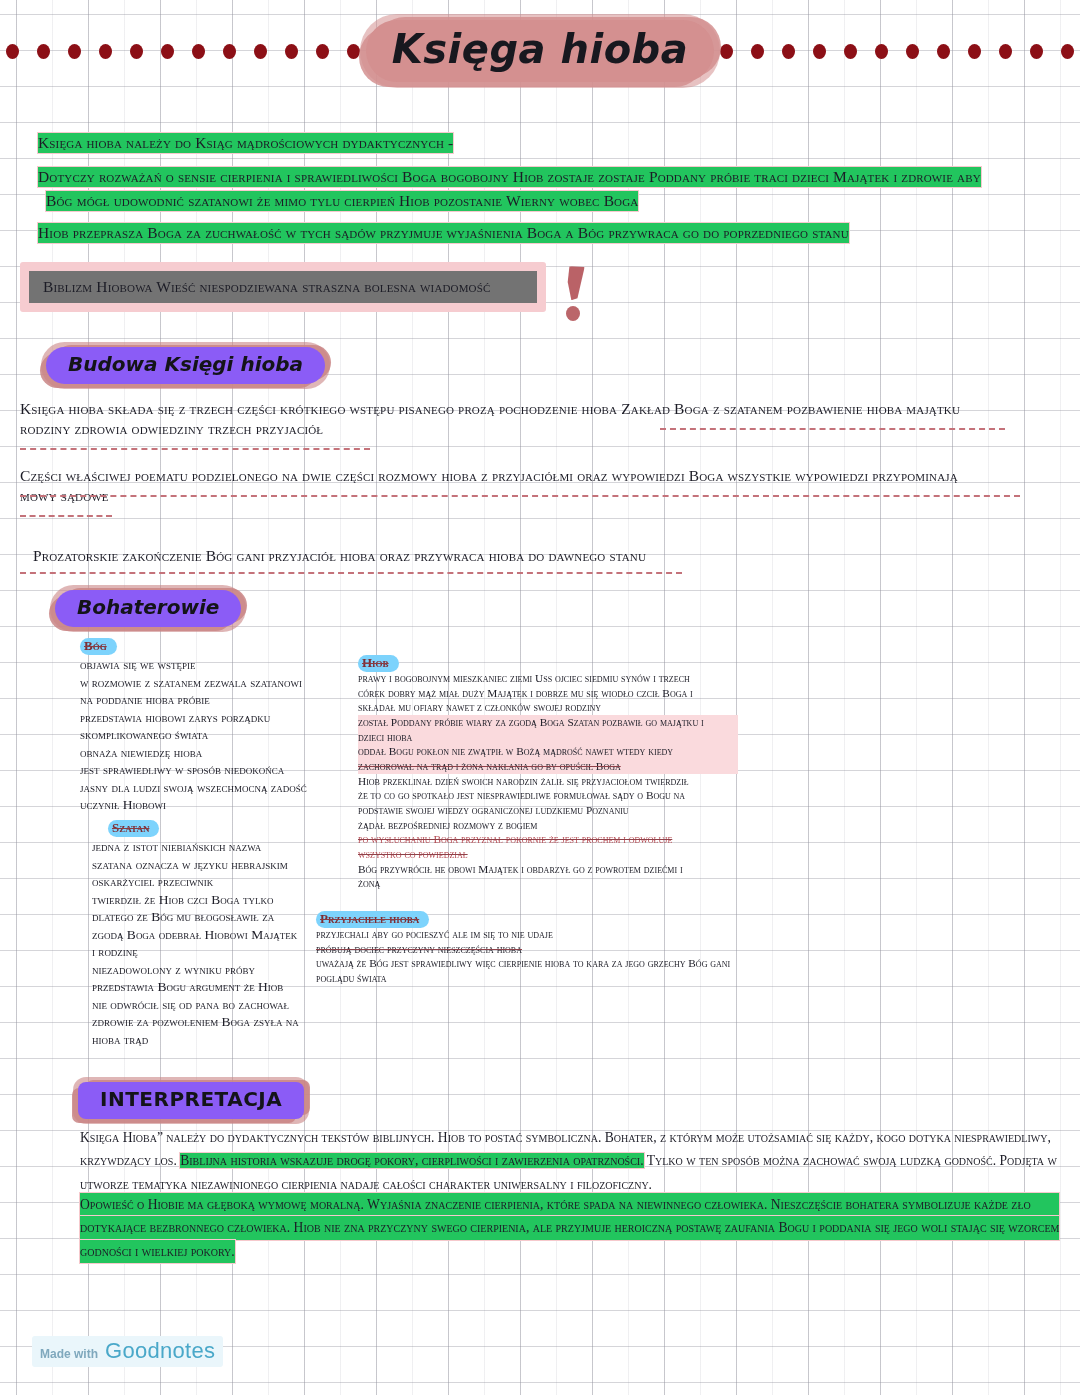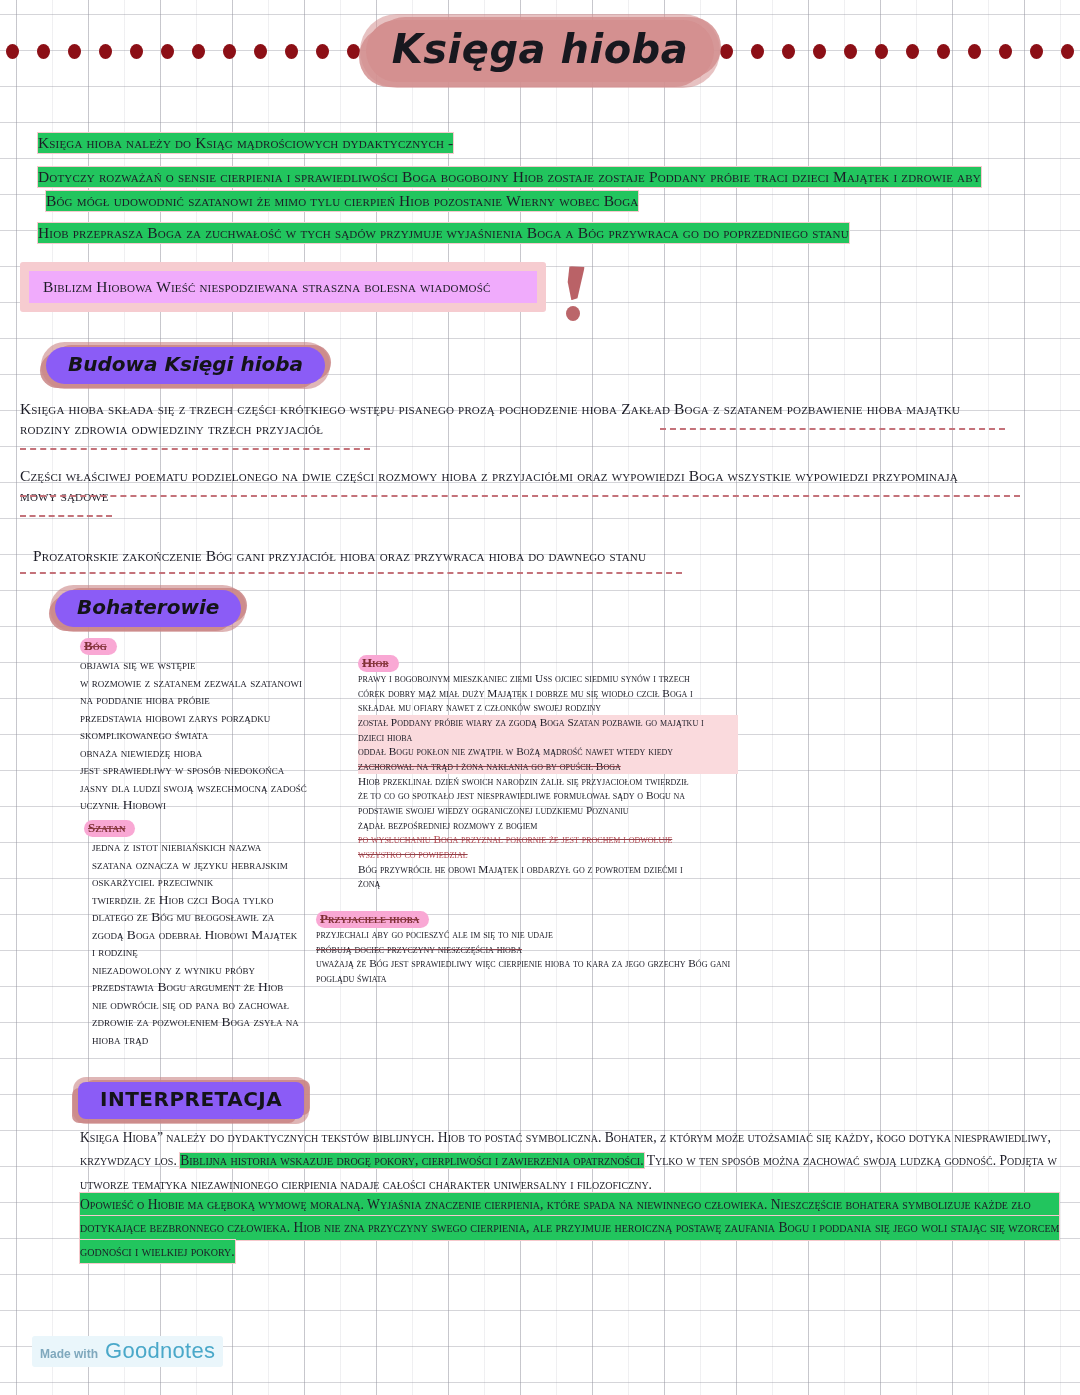--- a/index.html
+++ b/index.html
@@ -67,21 +67,21 @@
   .hl { background:#22c55e; box-shadow:0 0 0 1px #f6c9cd; }
   .hl-soft { background:#fadadd; }
 
   
   .dash { position:absolute; height:0; border-top:2.2px dashed #c4727a; }
 
   
   .frame {
     position:absolute;
     border:9px solid #f6ccd0;
-    background:#f0abfc;
+    background:#737373;
     border-radius:3px;
   }
   .frame .inner {
     padding:7px 14px;
     font-variant:small-caps;
     font-size:15.5px;
     white-space:nowrap;
   }
   .excl { position:absolute; }
   .excl .bar {
@@ -116,21 +116,21 @@
   .pill.sq { border-radius:8px; }
   .pill.sq span { font-style:normal; letter-spacing:.5px; }
 
   
   .tag {
     position:absolute;
     font-variant:small-caps;
     font-weight:bold;
     font-size:13px;
     color:#7d2d33;
-    background:#f9a8d4;
+    background:#7dd3fc;
     padding:0 10px 1px 4px;
     border-radius:9px;
     text-decoration:line-through;
     text-decoration-color:#8b3b41;
     text-decoration-thickness:1px;
     white-space:nowrap;
   }
 
   .col-txt { font-variant:small-caps; font-size:13.5px; line-height:1.46; color:#20202a; }
   .col-txt.sm { font-size:11.3px; line-height:1.45; }
@@ -244,21 +244,21 @@
       <div class="line">w rozmowie z szatanem zezwala szatanowi</div>
       <div class="line">na poddanie hioba próbie</div>
       <div class="line"> przedstawia hiobowi zarys porządku</div>
       <div class="line">skomplikowanego świata</div>
       <div class="line"> obnaża niewiedzę hioba</div>
       <div class="line">jest sprawiedliwy w sposób niedokońca</div>
       <div class="line">jasny dla ludzi swoją wszechmocną zadość</div>
       <div class="line">uczynił Hiobowi</div>
     </div>
 
-  <div class="tag" style="left:84px; top:820px;">Szatan</div>
+  <div class="tag" style="left:108px; top:820px;">Szatan</div>
   <div class="blk col-txt" style="left:92px; top:838px; width:270px;" id="szatan-lines">
       <div class="line"> jedna z istot niebiańskich nazwa</div>
       <div class="line">szatana oznacza w języku hebrajskim</div>
       <div class="line">oskarżyciel przeciwnik</div>
       <div class="line">twierdził że Hiob czci Boga tylko</div>
       <div class="line">dlatego że Bóg mu błogosławił za</div>
       <div class="line">zgodą Boga odebrał Hiobowi Majątek</div>
       <div class="line">i rodzinę</div>
       <div class="line">niezadowolony z wyniku próby</div>
       <div class="line">przedstawia Bogu argument że Hiob</div>

